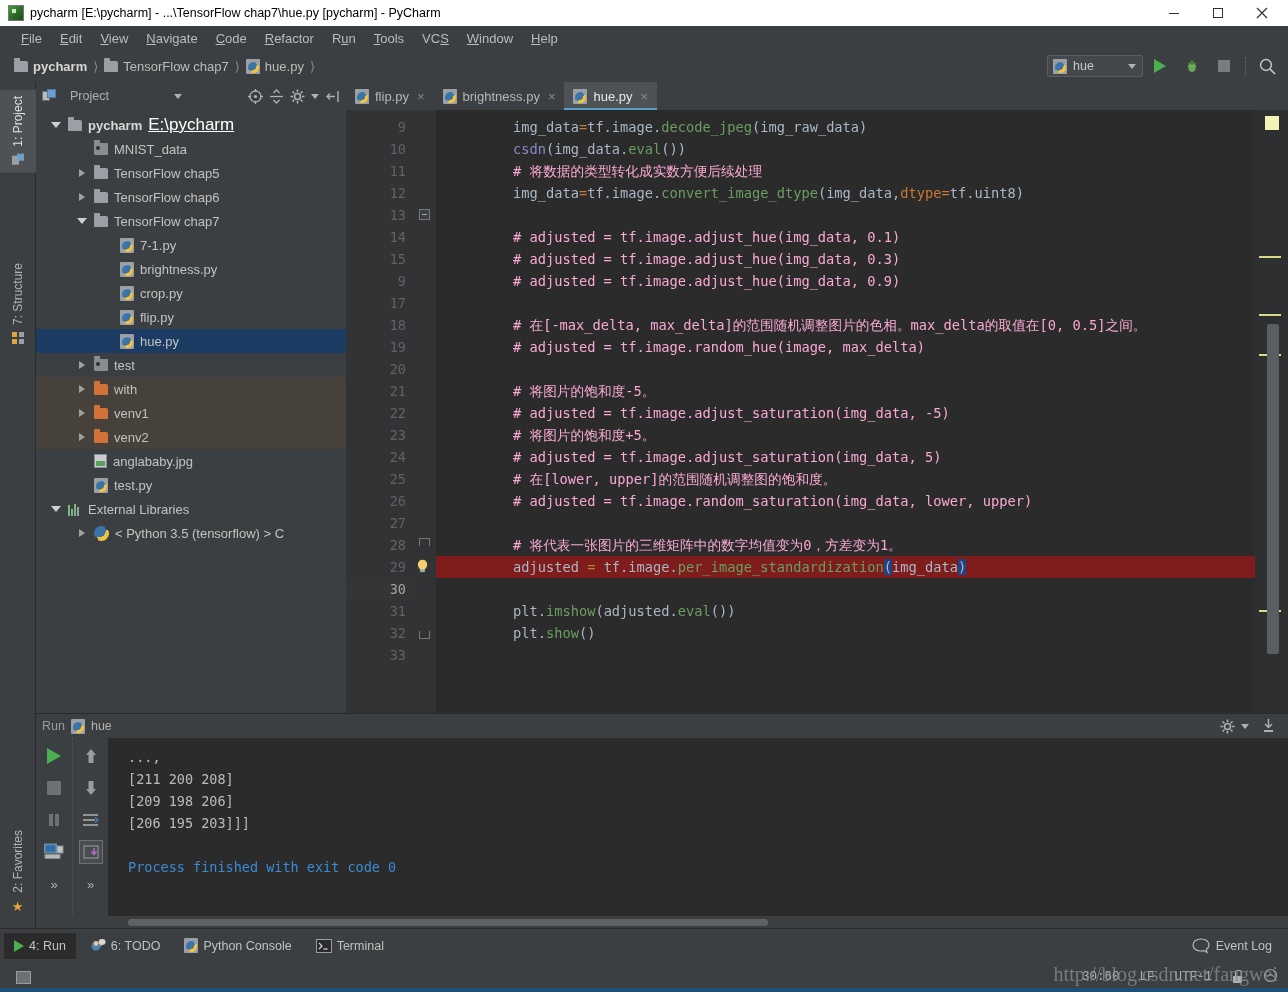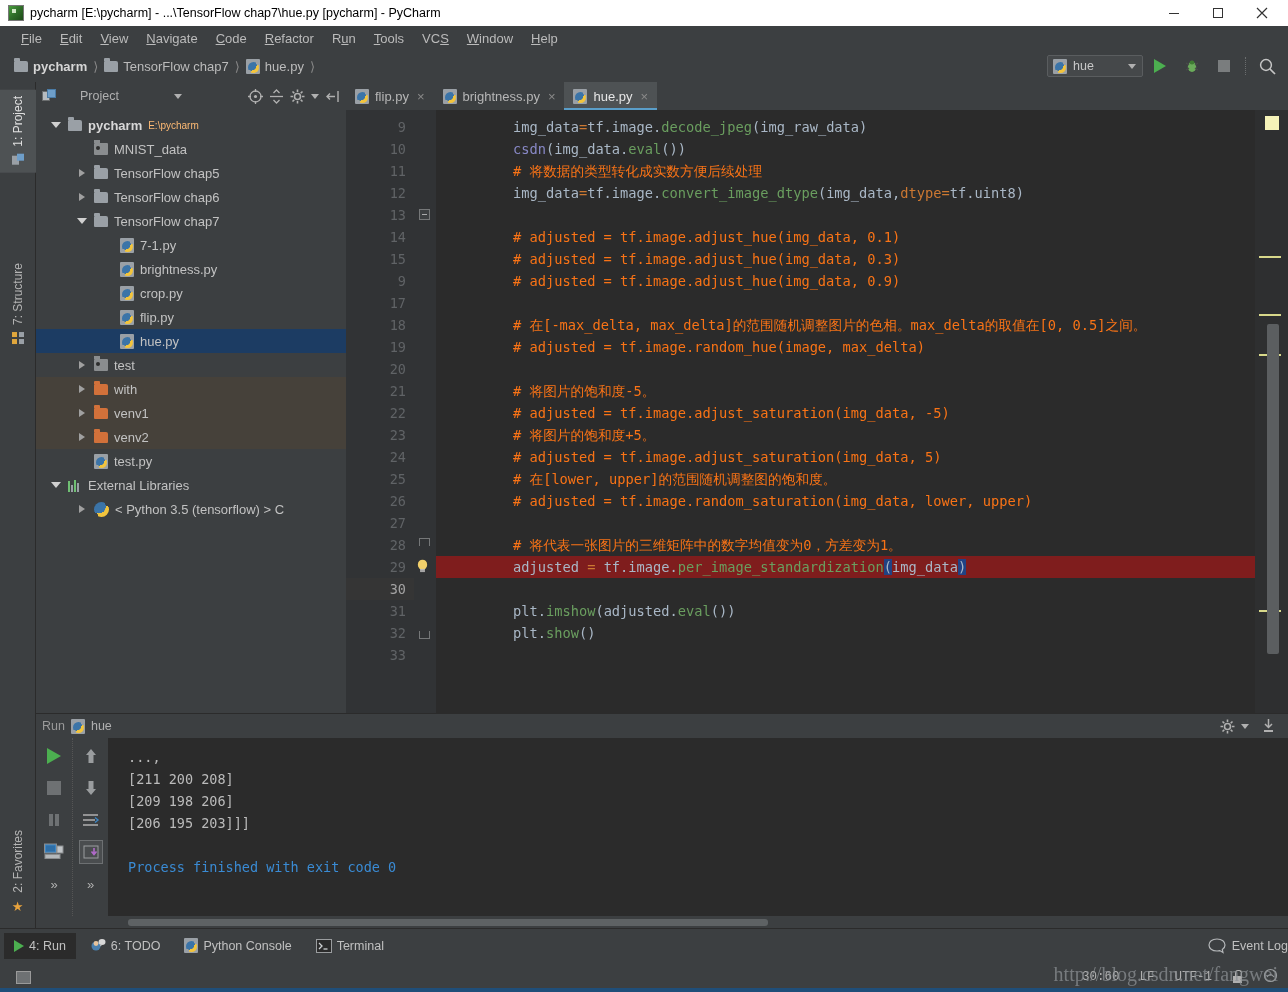--- a/index.html
+++ b/index.html
@@ -56,35 +56,35 @@
   
   .leftstrip{width:36px;background:#3c3f41;position:relative;flex:none;border-right:1px solid #2b2b2b;}
   .vtab{position:absolute;left:0;width:36px;writing-mode:vertical-rl;transform:rotate(180deg);
      font-size:12px;color:#b5b5b5;padding:6px 0;display:flex;align-items:center;gap:6px;white-space:nowrap;}
   .vtab.sel{background:#4e5254;color:#e0e0e0;}
   .vicon{width:14px;height:14px;flex:none;}
 
   
   .project-panel{width:310px;background:#3c3f41;display:flex;flex-direction:column;flex:none;}
   .panel-head{height:28px;display:flex;align-items:center;padding:0 6px;font-size:12.5px;color:#b0b0b0;gap:6px;}
-  .panel-head .ttl{flex:1;display:flex;align-items:center;gap:24px;}
+  .panel-head .ttl{flex:1;display:flex;align-items:center;gap:14px;}
   .caret{width:0;height:0;border-left:4px solid transparent;border-right:4px solid transparent;border-top:5px solid #b0b0b0;}
   .tree{flex:1;overflow:hidden;background:#3c3f41;font-size:13px;color:#c2c2c2;padding-top:3px;}
   .row{height:24px;display:flex;align-items:center;gap:6px;padding-right:6px;white-space:nowrap;}
   .row.sel{background:#1c3c63;}
   .row.hl{background:#46413a;}
   .arrow{width:12px;height:12px;flex:none;position:relative;}
   .arrow.r:after{content:"";position:absolute;left:3px;top:2px;width:0;height:0;
      border-left:6px solid #a0a0a0;border-top:4px solid transparent;border-bottom:4px solid transparent;}
   .arrow.d:after{content:"";position:absolute;left:1px;top:3px;width:0;height:0;
      border-top:6px solid #d0d0d0;border-left:5px solid transparent;border-right:5px solid transparent;}
   .pad{flex:none;}
   .rlabel{color:#c2c2c2;}
   .rlabel.b{font-weight:bold;color:#d8d8d8;}
-  .rpath{color:#fdba74;font-size:10px;}
+  .rpath{color:#ffffff;font-size:17px;text-decoration:underline;}
   .mod-ico{width:14px;height:12px;background:#8a8d8f;border-radius:1px;position:relative;flex:none;}
   .mod-ico:before{content:"";position:absolute;left:0;top:-3px;width:6px;height:3px;background:#8a8d8f;}
   .mod-ico:after{content:"";position:absolute;left:2px;top:3px;width:4px;height:4px;background:#2e2e2e;border-radius:50%;}
   .img-ico{width:13px;height:14px;background:#c9cdd0;border:1px solid #8a8d8f;flex:none;position:relative;}
   .img-ico:after{content:"";position:absolute;left:1px;bottom:1px;width:9px;height:5px;background:#5c9e5c;}
   .lib-ico{width:14px;height:13px;flex:none;display:flex;gap:1px;align-items:flex-end;}
   .lib-ico i{display:block;width:2px;background:#6fbf73;}
   .pyfull{width:15px;height:15px;flex:none;border-radius:50%;
      background:radial-gradient(circle at 32% 30%, #3b74a8 0 47%, transparent 48%),
        radial-gradient(circle at 70% 72%, #f2c43d 0 47%, transparent 48%);}
@@ -107,21 +107,21 @@
   .fold-m{position:absolute;left:5px;top:5px;width:11px;height:11px;border:1px solid #757778;background:#3c3f41;}
   .fold-m:after{content:"";position:absolute;left:2px;top:4px;width:5px;height:1px;background:#a9aaab;}
   .fold-t{position:absolute;left:5px;top:4px;width:11px;height:8px;border:1px solid #757778;border-bottom:none;}
   .fold-b{position:absolute;left:5px;top:9px;width:11px;height:8px;border:1px solid #757778;border-top:none;}
   .bulb{position:absolute;left:80px;width:13px;height:15px;}
   .code{flex:1;padding-top:6px;position:relative;overflow:hidden;
      font-family:"DejaVu Sans Mono", monospace;font-size:13.7px;color:#a9b7c6;}
   .cl{height:22px;line-height:22px;padding-left:44px;white-space:pre;}
   .cl.cur{background:#7f1d1d;}
   .gutter div.cur{background:#353535;color:#a4a3a3;}
-  .cm{color:#f97316;}
+  .cm{color:#f9a8d4;}
   .meth{color:#6a9e5f;}
   .builtin{color:#8888c6;}
   .eq{color:#cc7832;}
   .selt{background:#214283;}
   .editor-breadcrumb{height:28px;background:#2b2b2b;border-top:1px solid #3c3f41;
      font-family:"DejaVu Sans Mono", monospace;font-size:13.5px;color:#a9b7c6;
      display:flex;align-items:center;padding-left:112px;}
   .scrollzone{width:33px;flex:none;background:#2e2f30;position:relative;}
   .marker{position:absolute;left:4px;width:22px;height:2px;background:#d8d88a;}
   .sb-thumb{position:absolute;left:12px;width:12px;background:#5b5e60;border-radius:2px;}
@@ -143,21 +143,21 @@
   .console .ok{color:#3a8bd4;}
   .chscroll{height:12px;background:#3c3f41;position:relative;}
   .chscroll i{position:absolute;left:92px;top:3px;height:7px;width:640px;background:#5e6264;border-radius:3px;}
 
   
   .bottombar{position:absolute;left:0;right:0;bottom:30px;height:34px;background:#3c3f41;
      display:flex;align-items:center;font-size:12.5px;color:#c0c0c0;border-top:1px solid #2b2b2b;}
   .btool{display:flex;align-items:center;gap:5px;padding:0 10px;height:26px;margin-left:4px;}
   .btool.sel{background:#2b2b2b;}
   .bottombar .spacer{flex:1;}
-  .evlog{display:flex;align-items:center;gap:6px;}
+  .evlog{display:flex;align-items:center;gap:6px;padding-right:16px;}
   .statusbar{position:absolute;left:0;right:0;bottom:0;height:30px;background:#3c3f41;
      display:flex;align-items:center;font-size:12.5px;color:#b0b0b0;}
   .statusbar .spacer{flex:1;}
   .sb-item{padding:0 10px;white-space:nowrap;font-family:Liberation Mono, monospace;}
   .sq-ico{width:15px;height:13px;border:1px solid #9a9a9a;background:#6e7173;margin-left:16px;}
   .watermark{position:absolute;right:10px;bottom:6px;font-family:"Liberation Serif",serif;
      font-size:20px;color:#8b8f93;opacity:.75;white-space:nowrap;pointer-events:none;}
   .taskbar{position:absolute;left:0;right:0;bottom:0;height:4px;background:#1f4e79;}
   .lock-ico{width:11px;height:13px;position:relative;display:inline-block;vertical-align:-2px;}
   .lock-ico:before{content:"";position:absolute;left:1px;bottom:0;width:9px;height:7px;background:#b0b0b0;}
@@ -383,20 +383,26 @@
           <span class="pad" style="width:34px"></span>
           <span class="arrow r"></span>
           <span class="folder-ico orange"></span>
           <span class="rlabel">venv1</span>
         </div>
         <div class="row hl">
           <span class="pad" style="width:34px"></span>
           <span class="arrow r"></span>
           <span class="folder-ico orange"></span>
           <span class="rlabel">venv2</span>
+        </div>
+        <div class="row">
+          <span class="pad" style="width:34px"></span>
+          <span class="arrow "></span>
+          <span class="img-ico"></span>
+          <span class="rlabel">anglababy.jpg</span>
         </div>
         <div class="row">
           <span class="pad" style="width:34px"></span>
           <span class="arrow "></span>
           <span class="py-ico"></span>
           <span class="rlabel">test.py</span>
         </div>
         <div class="row">
           <span class="pad" style="width:8px"></span>
           <span class="arrow d"></span>

